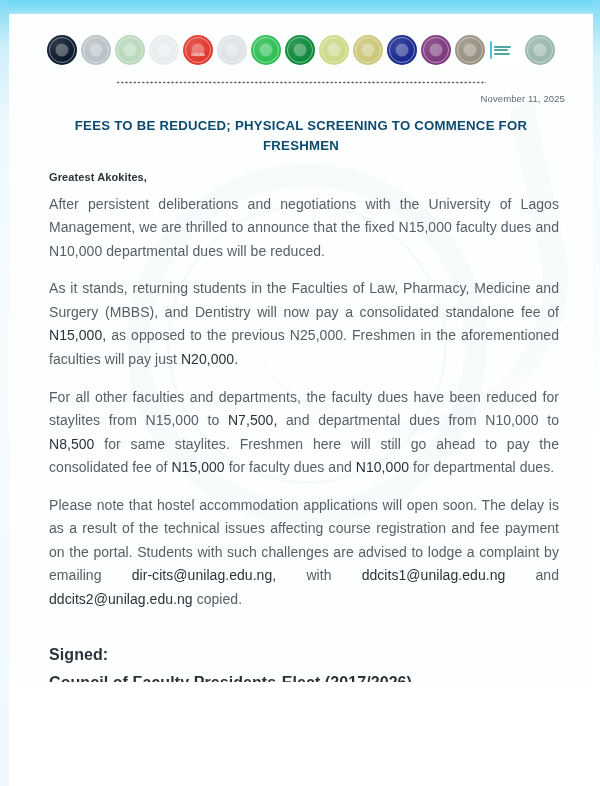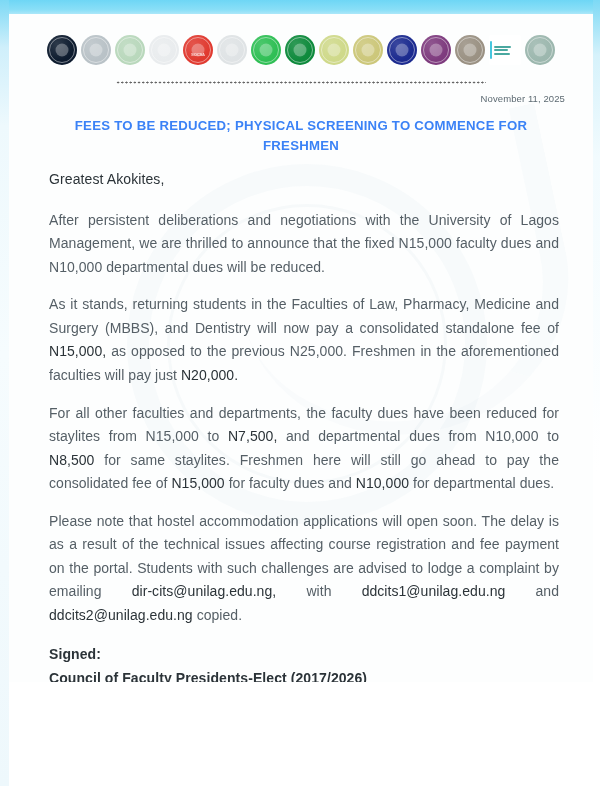--- a/index.html
+++ b/index.html
@@ -169,50 +169,50 @@
     font-size:9.5px;
     color:#5d6a72;
     letter-spacing:0.1px;
   }
 
   
   .title {
     text-align:center;
     font-size:13.2px;
     font-weight:bold;
-    color:#3b82f6;
+    color:#0c4a6e;
     letter-spacing:0.25px;
     line-height:1.55;
     padding:12px 62px 0 62px;
   }
 
   
   .body-wrap {
     padding:14px 34px 0 40px;
   }
   .greeting {
-    font-size:14px;
-    font-weight:normal;
+    font-size:11px;
+    font-weight:bold;
     color:#2b3338;
     letter-spacing:0.1px;
-    margin-bottom:22px;
+    margin-bottom:10px;
   }
   p.para {
     font-size:14px;
     line-height:1.68;
     color:#555f66;
     text-align:justify;
     margin-bottom:14px;
     letter-spacing:0.05px;
   }
   p.para b { color:#2b3338; font-weight:normal; }
 
   .signed {
-    margin-top:15px;
-    font-size:14px;
+    margin-top:30px;
+    font-size:16px;
     font-weight:bold;
     color:#2b3338;
     line-height:1.72;
     letter-spacing:0.08px;
   }
 </style>
 </head>
 <body>
 
 <div class="sky-band"></div>

